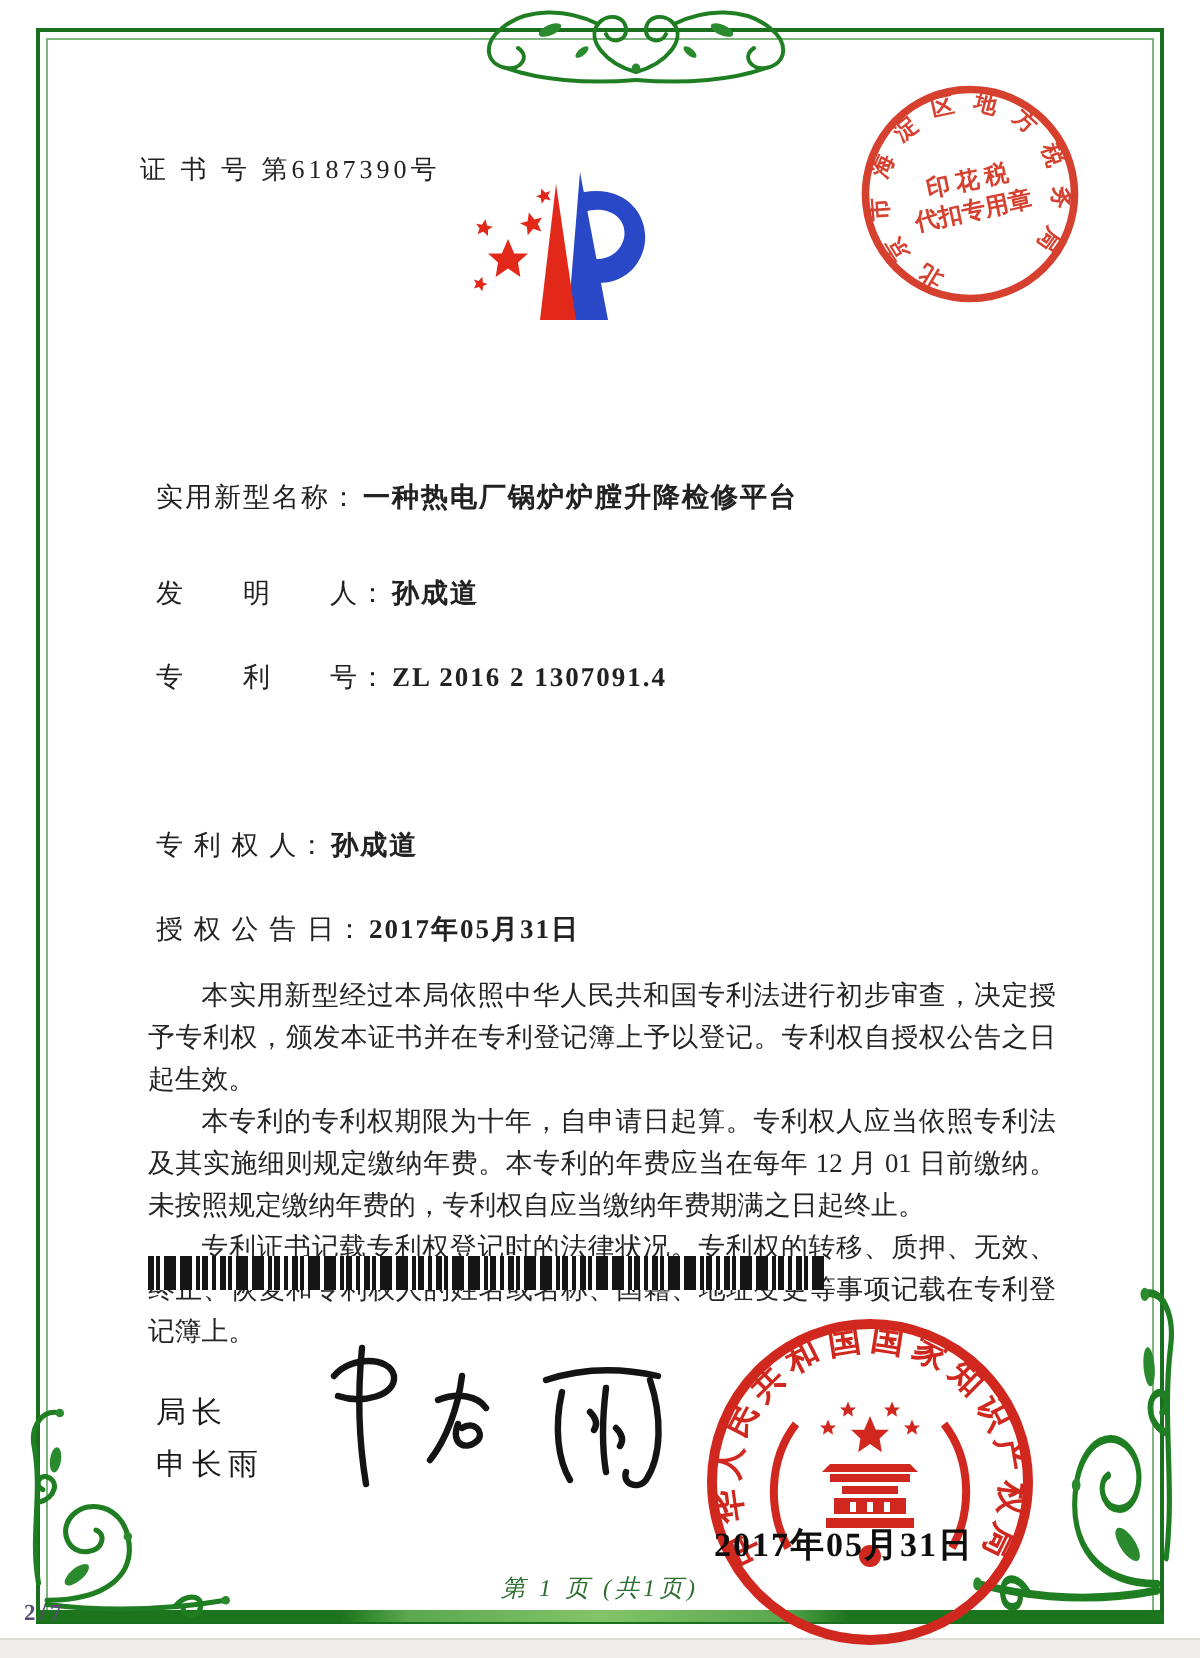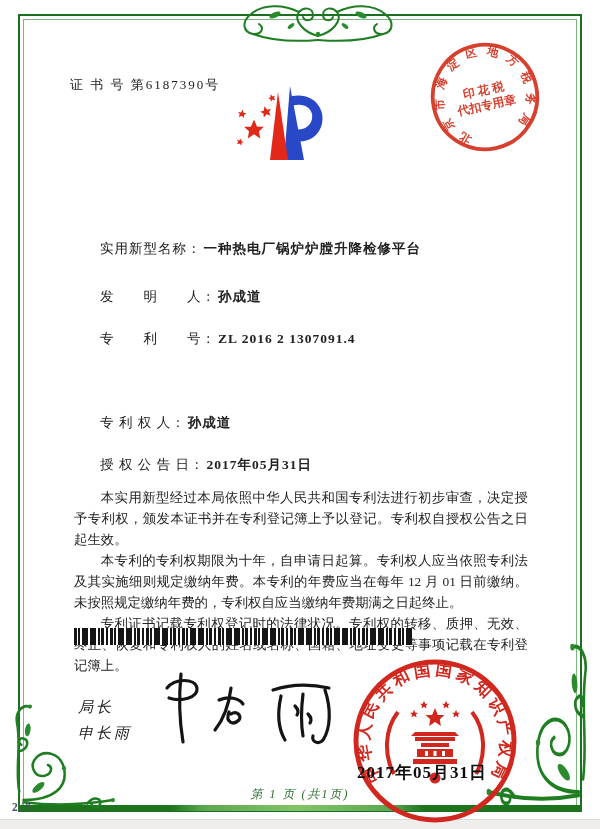--- a/index.html
+++ b/index.html
@@ -24,38 +24,38 @@
 
   
   .cert-no { position:absolute; left:70px; top:76px; font-size:13px; letter-spacing:2px; color:#222; }
   .logo { position:absolute; left:230px; top:84px; width:104px; height:78px; }
   .tax-stamp { position:absolute; left:428px; top:40px; width:114px; height:114px; transform:rotate(-12deg); }
   .doc-title { position:absolute; left:0; right:0; top:163px; text-align:center;
                font-size:35px; font-weight:bold; letter-spacing:4px; color:#111; }
 
   
   .field { position:absolute; left:78px; right:50px; font-size:13.5px; letter-spacing:1px;
-           white-space:nowrap; color:#222;margin-left:22px; }
+           white-space:nowrap; color:#222; }
   .fvalue { font-weight:600; margin-left:2px; }
   .f1 { top:240px; } .f2 { top:288px; } .f3 { top:330px; }
   .f4 { top:372px; } .f5 { top:414px;font-family:Liberation Serif, serif; } .f6 { top:456px; }
 
   
   .body-text { position:absolute; left:74px; top:487px; width:454px;
                font-size:13.4px; line-height:21px; text-align:justify; color:#242424; }
   .body-text p { text-indent:2em; margin:0; }
 
   .barcode { position:absolute; left:74px; top:628px; width:338px; height:17px;
       background-image:
         repeating-linear-gradient(90deg,#151515 0 2px,transparent 2px 4px),
         repeating-linear-gradient(90deg,#151515 0 3px,#ffffff 3px 9px); }
 
   
   .director { position:absolute; left:78px; top:694px; font-size:15px; letter-spacing:3px;
-              line-height:26px; color:#1b1b1b;font-style:italic; }
+              line-height:26px; color:#1b1b1b; }
   .signature { position:absolute; left:145px; top:664px; width:215px; height:88px; }
 
   
   .office-seal { position:absolute; left:350px; top:656px; width:170px; height:170px; z-index:4; }
   .seal-date { position:absolute; left:357px; top:761px; font-size:17px; font-weight:600;
                letter-spacing:1px; color:#0e0e0e; z-index:5; }
 
   
   .footer-info { position:absolute; left:0; right:0; top:786px; text-align:center;
                  font-size:12px; letter-spacing:2px; color:#2c6e2e;font-style:italic; }

